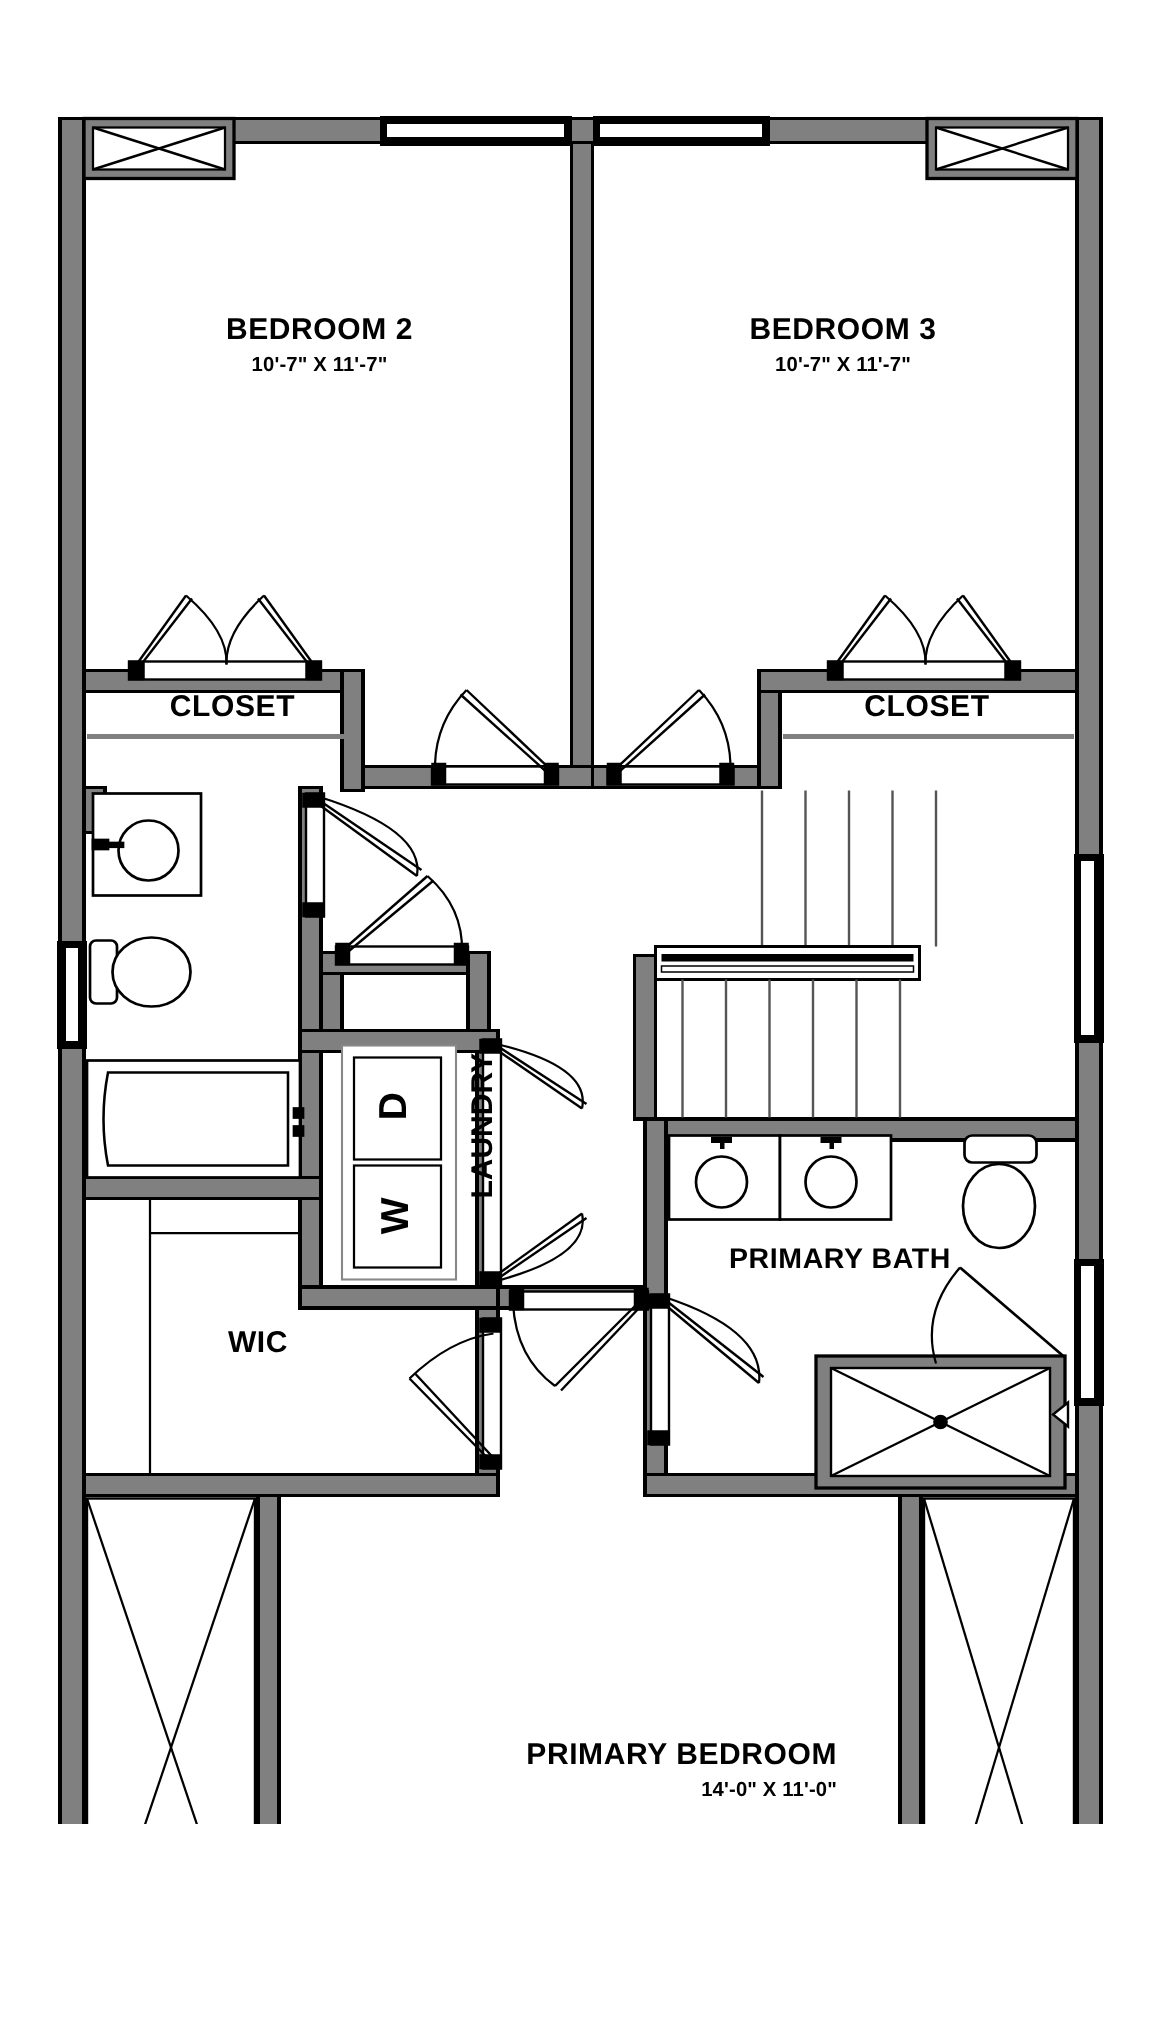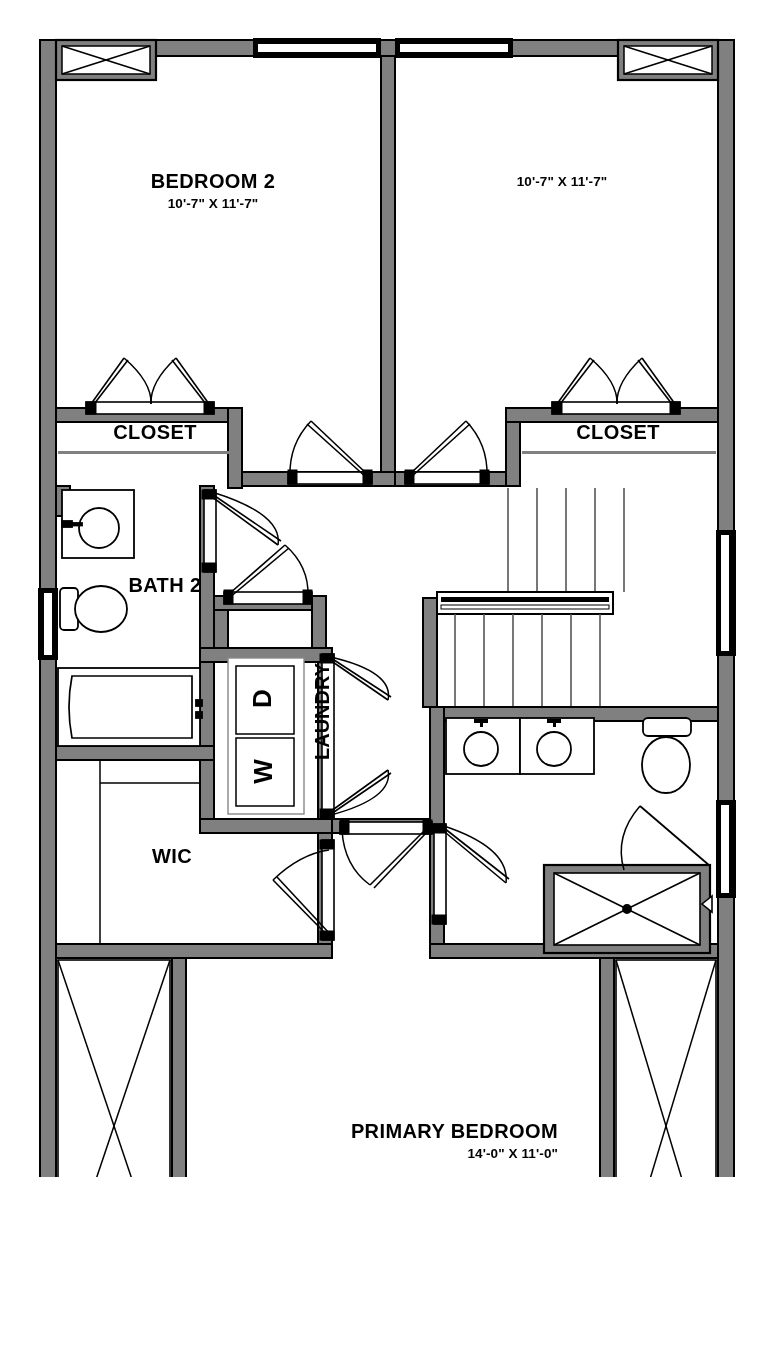--- a/index.html
+++ b/index.html
@@ -1,17 +1,17 @@
 <!DOCTYPE html>
 <html><head>
 <meta charset="utf-8">
 <style>
   html,body{margin:0;padding:0;background:#ffffff;}
   body{font-family:"Liberation Sans",sans-serif;}
-  #plan-wrap{position:relative;width:774px;height:1177px;background:#ffffff;overflow:hidden;}
+  #plan-wrap{position:relative;width:774px;height:1177px;background:#ffffff;overflow:hidden;margin-top:39px;}
   #plan-svg{position:absolute;left:0;top:0;}
   .room-label{position:absolute;text-align:center;color:#000;font-family:"Liberation Sans",sans-serif;font-weight:bold;white-space:nowrap;}
   .room-name{font-size:20px;letter-spacing:.4px;line-height:1.12;}
   .room-name.small{font-size:19px;}
   .room-dims{font-size:13.5px;font-weight:bold;letter-spacing:.1px;margin-top:4px;}
   .appl-letter{position:absolute;font-size:26px;font-weight:bold;color:#000;font-family:"Liberation Sans",sans-serif;}
   .vert-label{position:absolute;font-size:20px;font-weight:bold;color:#000;font-family:"Liberation Sans",sans-serif;
               transform-origin:0 0;white-space:nowrap;}
 </style>
 </head>
@@ -326,39 +326,40 @@
       </g>
     </g>
   </svg>
 
   <div class="room-label" style="left:93px;top:170px;width:240px;">
     <div class="room-name">BEDROOM 2</div>
     <div class="room-dims">10'-7" X 11'-7"</div>
   </div>
 
   <div class="room-label" style="left:442px;top:170px;width:240px;">
+    <div class="room-name">BEDROOM 3</div>
     <div class="room-dims">10'-7" X 11'-7"</div>
   </div>
 
   <div class="room-label" style="left:55px;top:421px;width:200px;">
     <div class="room-name">CLOSET</div>
   </div>
 
   <div class="room-label" style="left:518px;top:421px;width:200px;">
     <div class="room-name">CLOSET</div>
   </div>
 
-  <div class="room-label" style="left:65px;top:574px;width:200px;">
-    <div class="room-name">BATH 2</div>
-  </div>
 
   <div class="room-label" style="left:92px;top:845px;width:160px;">
     <div class="room-name">WIC</div>
   </div>
 
+  <div class="room-label" style="left:460px;top:790px;width:200px;">
+    <div class="room-name small" style="white-space:normal;line-height:1.15;">PRIMARY BATH</div>
+  </div>
 
   <div class="room-label" style="left:218px;top:1120px;width:340px;text-align:right;">
     <div class="room-name">PRIMARY BEDROOM</div>
     <div class="room-dims">14'-0" X 11'-0"</div>
   </div>
 
   <div class="vert-label" style="left:311px;top:663px;transform:rotate(-90deg) translate(-100%,0);">LAUNDRY</div>
 
   <div class="appl-letter" style="left:253px;top:683px;transform:rotate(-90deg);">D</div>
   <div class="appl-letter" style="left:251px;top:756px;transform:rotate(-90deg);">W</div>

